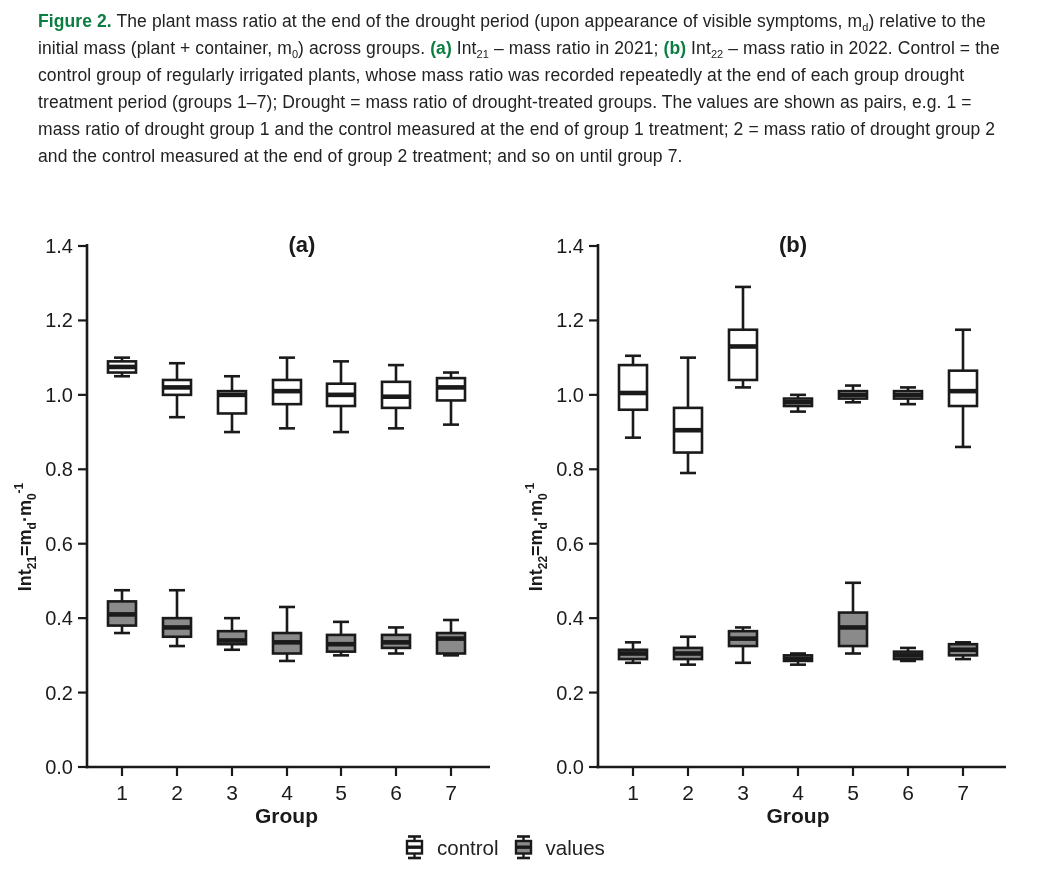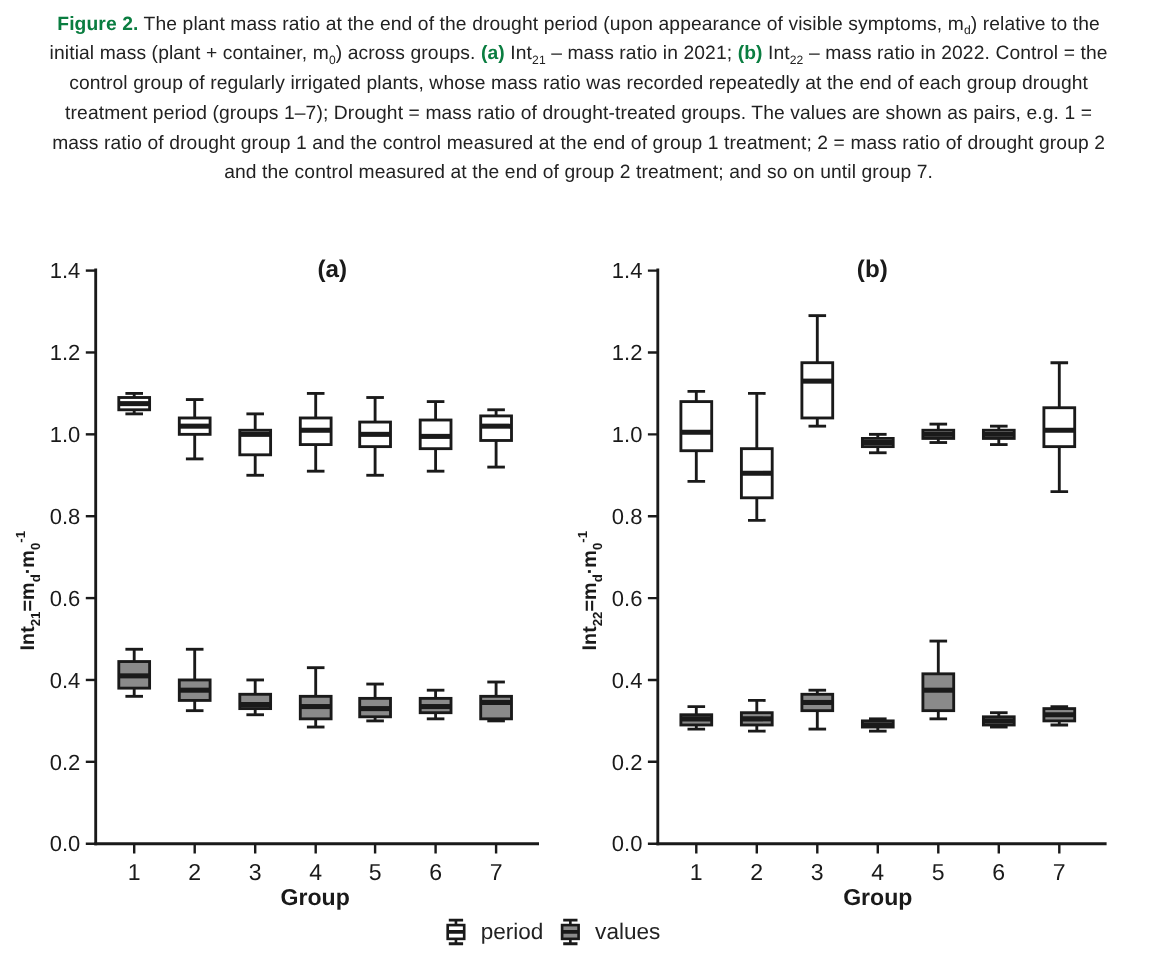--- a/index.html
+++ b/index.html
@@ -11,21 +11,20 @@
     overflow: hidden;
   }
   .caption {
     position: absolute;
     left: 38px; top: 8px;
     width: 976px;
     font-size: 17.5px;
     line-height: 27px;
     color: #222222;
     letter-spacing: 0.1px;
-    text-align: center;
   }
   .caption .accent-bold { font-weight: bold; }
   .caption sub {
     font-size: 11px;
     line-height: 0;
     vertical-align: -4px;
   }
   .panel {
     position: absolute;
     top: 224px;
@@ -324,21 +323,21 @@
 <div class="legend">
   <div class="legend-item">
     <svg width="21" height="27" viewBox="0 0 21 27">
       <line x1="4" y1="2.5" x2="17" y2="2.5" stroke="#1a1a1a" stroke-width="2.6"></line>
       <line x1="10.5" y1="2.5" x2="10.5" y2="7" stroke="#1a1a1a" stroke-width="2.4"></line>
       <rect x="3" y="7" width="15" height="12.5" stroke="#1a1a1a" stroke-width="2.4" fill="#ffffff"></rect>
       <line x1="3" y1="13.2" x2="18" y2="13.2" stroke="#1a1a1a" stroke-width="3.4"></line>
       <line x1="10.5" y1="19.5" x2="10.5" y2="24" stroke="#1a1a1a" stroke-width="2.4"></line>
       <line x1="4" y1="24" x2="17" y2="24" stroke="#1a1a1a" stroke-width="2.6"></line>
     </svg>
-    <span>period</span>
+    <span>control</span>
   </div>
   <div class="legend-item">
     <svg width="21" height="27" viewBox="0 0 21 27">
       <line x1="4" y1="2.5" x2="17" y2="2.5" stroke="#1a1a1a" stroke-width="2.6"></line>
       <line x1="10.5" y1="2.5" x2="10.5" y2="7" stroke="#1a1a1a" stroke-width="2.4"></line>
       <rect x="3" y="7" width="15" height="12.5" stroke="#1a1a1a" stroke-width="2.4" fill="#8a8a8a"></rect>
       <line x1="3" y1="13.2" x2="18" y2="13.2" stroke="#1a1a1a" stroke-width="3.4"></line>
       <line x1="10.5" y1="19.5" x2="10.5" y2="24" stroke="#1a1a1a" stroke-width="2.4"></line>
       <line x1="4" y1="24" x2="17" y2="24" stroke="#1a1a1a" stroke-width="2.6"></line>
     </svg>

